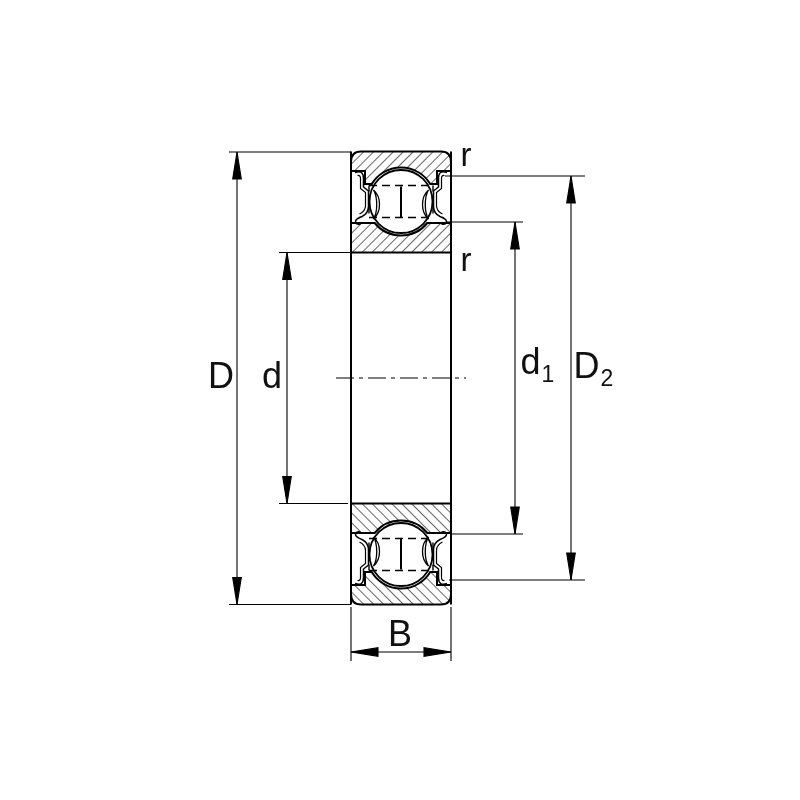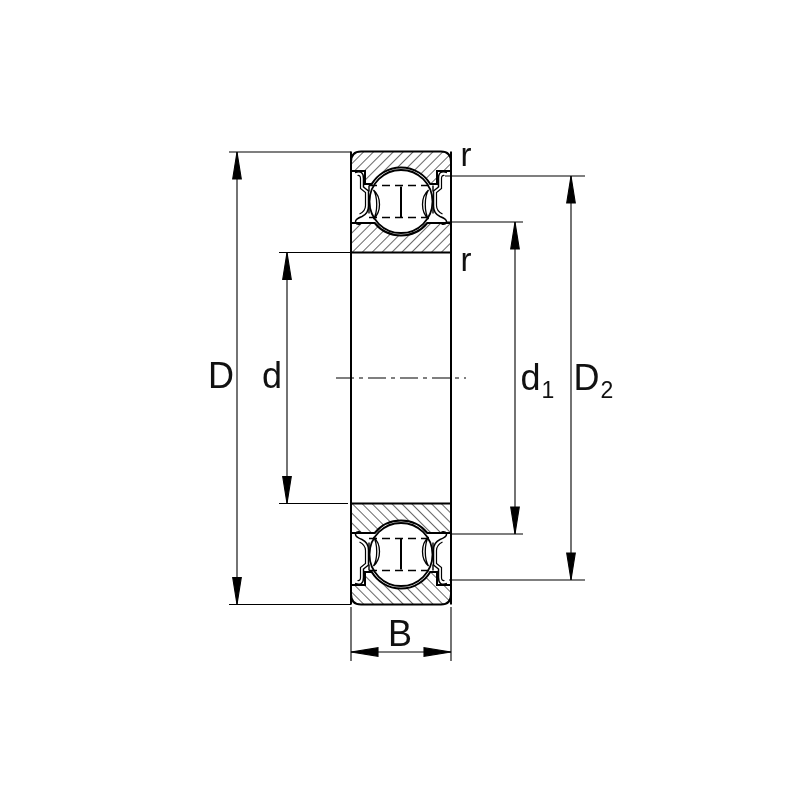--- a/index.html
+++ b/index.html
@@ -107,24 +107,24 @@
     </g>
   </g>
 </svg>
 
 <div class="dim-label" style="left:221px;top:376px">
   <span>D</span><span class="sub"></span>
 </div>
 <div class="dim-label" style="left:272px;top:376px">
   <span>d</span><span class="sub"></span>
 </div>
-<div class="dim-label" style="left:537px;top:378px">
+<div class="dim-label" style="left:537px;top:362px">
   <span>d</span><span class="sub">1</span>
 </div>
-<div class="dim-label" style="left:593px;top:378px">
+<div class="dim-label" style="left:593px;top:366px">
   <span>D</span><span class="sub">2</span>
 </div>
 <div class="dim-label" style="left:400px;top:634px">
   <span>B</span><span class="sub"></span>
 </div>
 <div class="dim-label small" style="left:466px;top:154px">
   <span>r</span>
 </div>
 <div class="dim-label small" style="left:466px;top:259px">
   <span>r</span>

